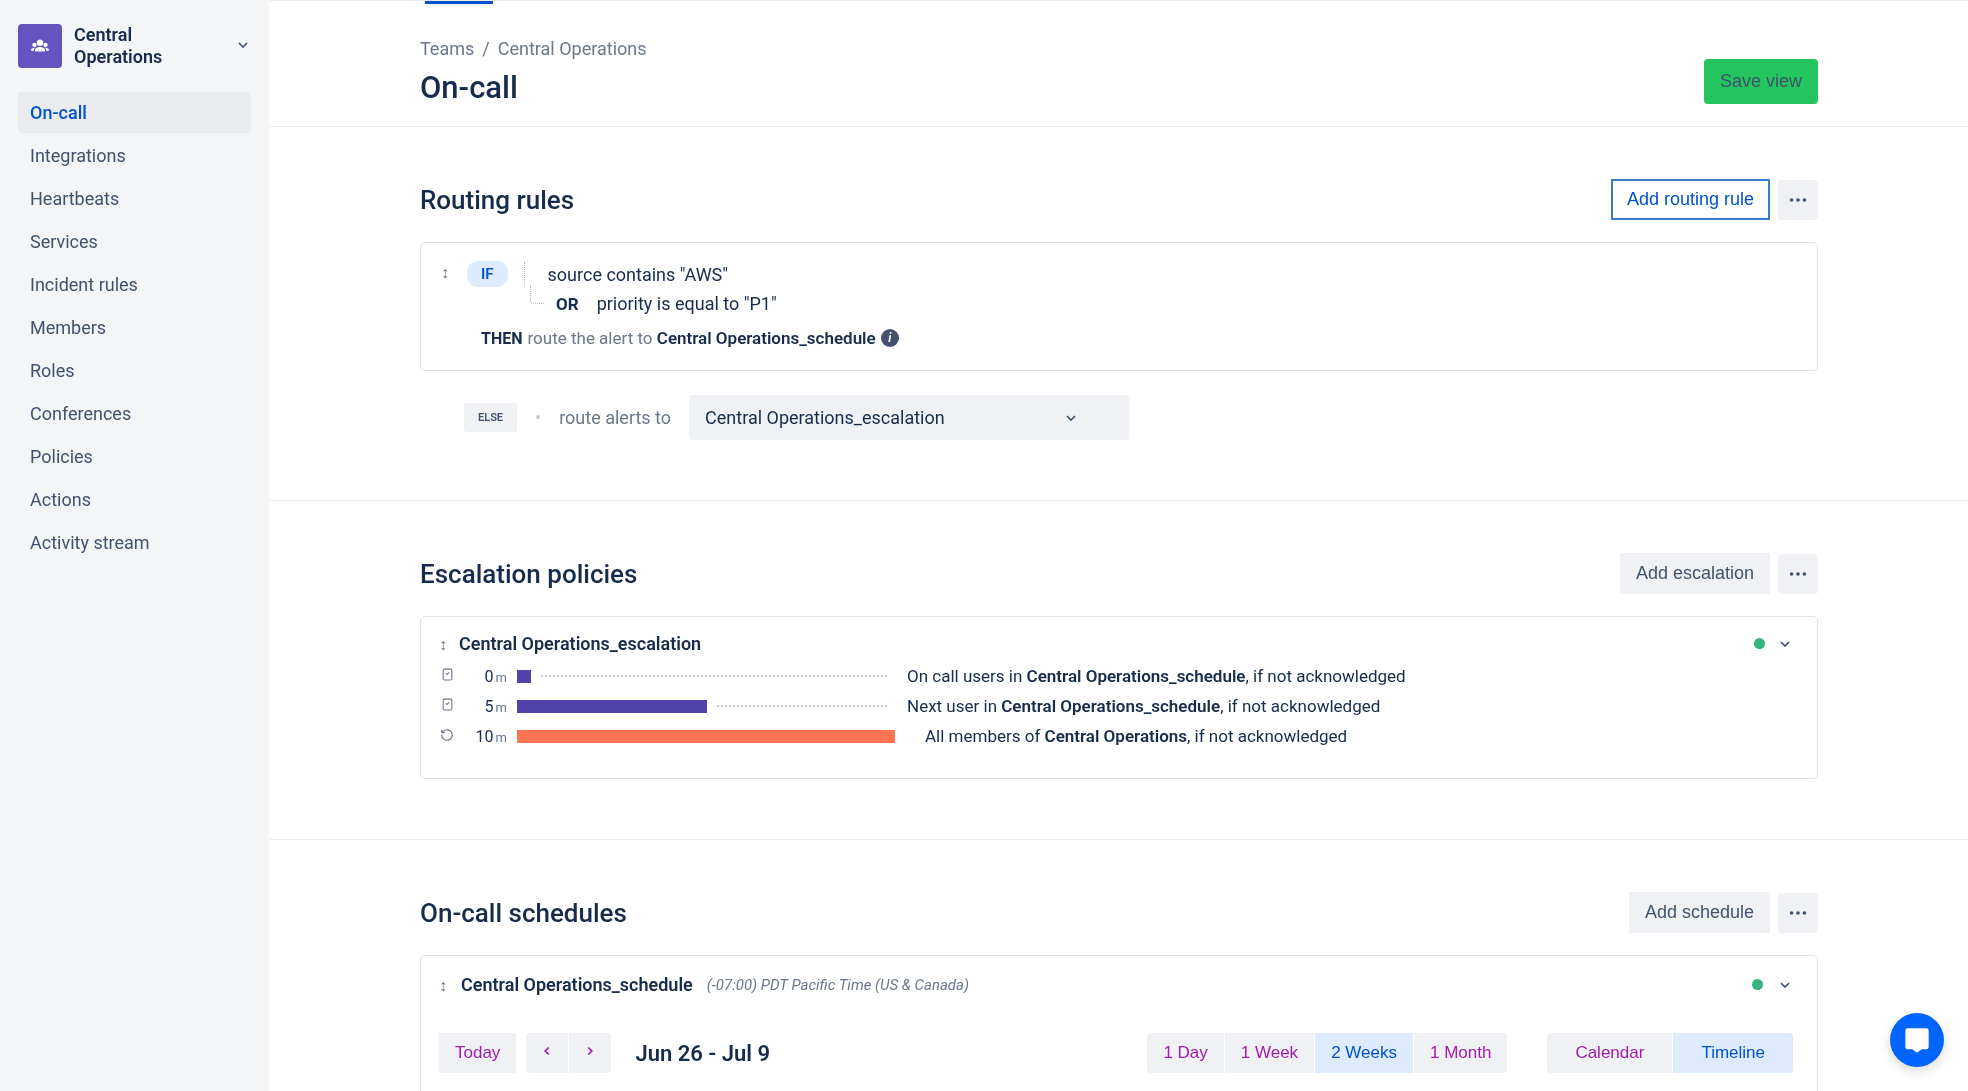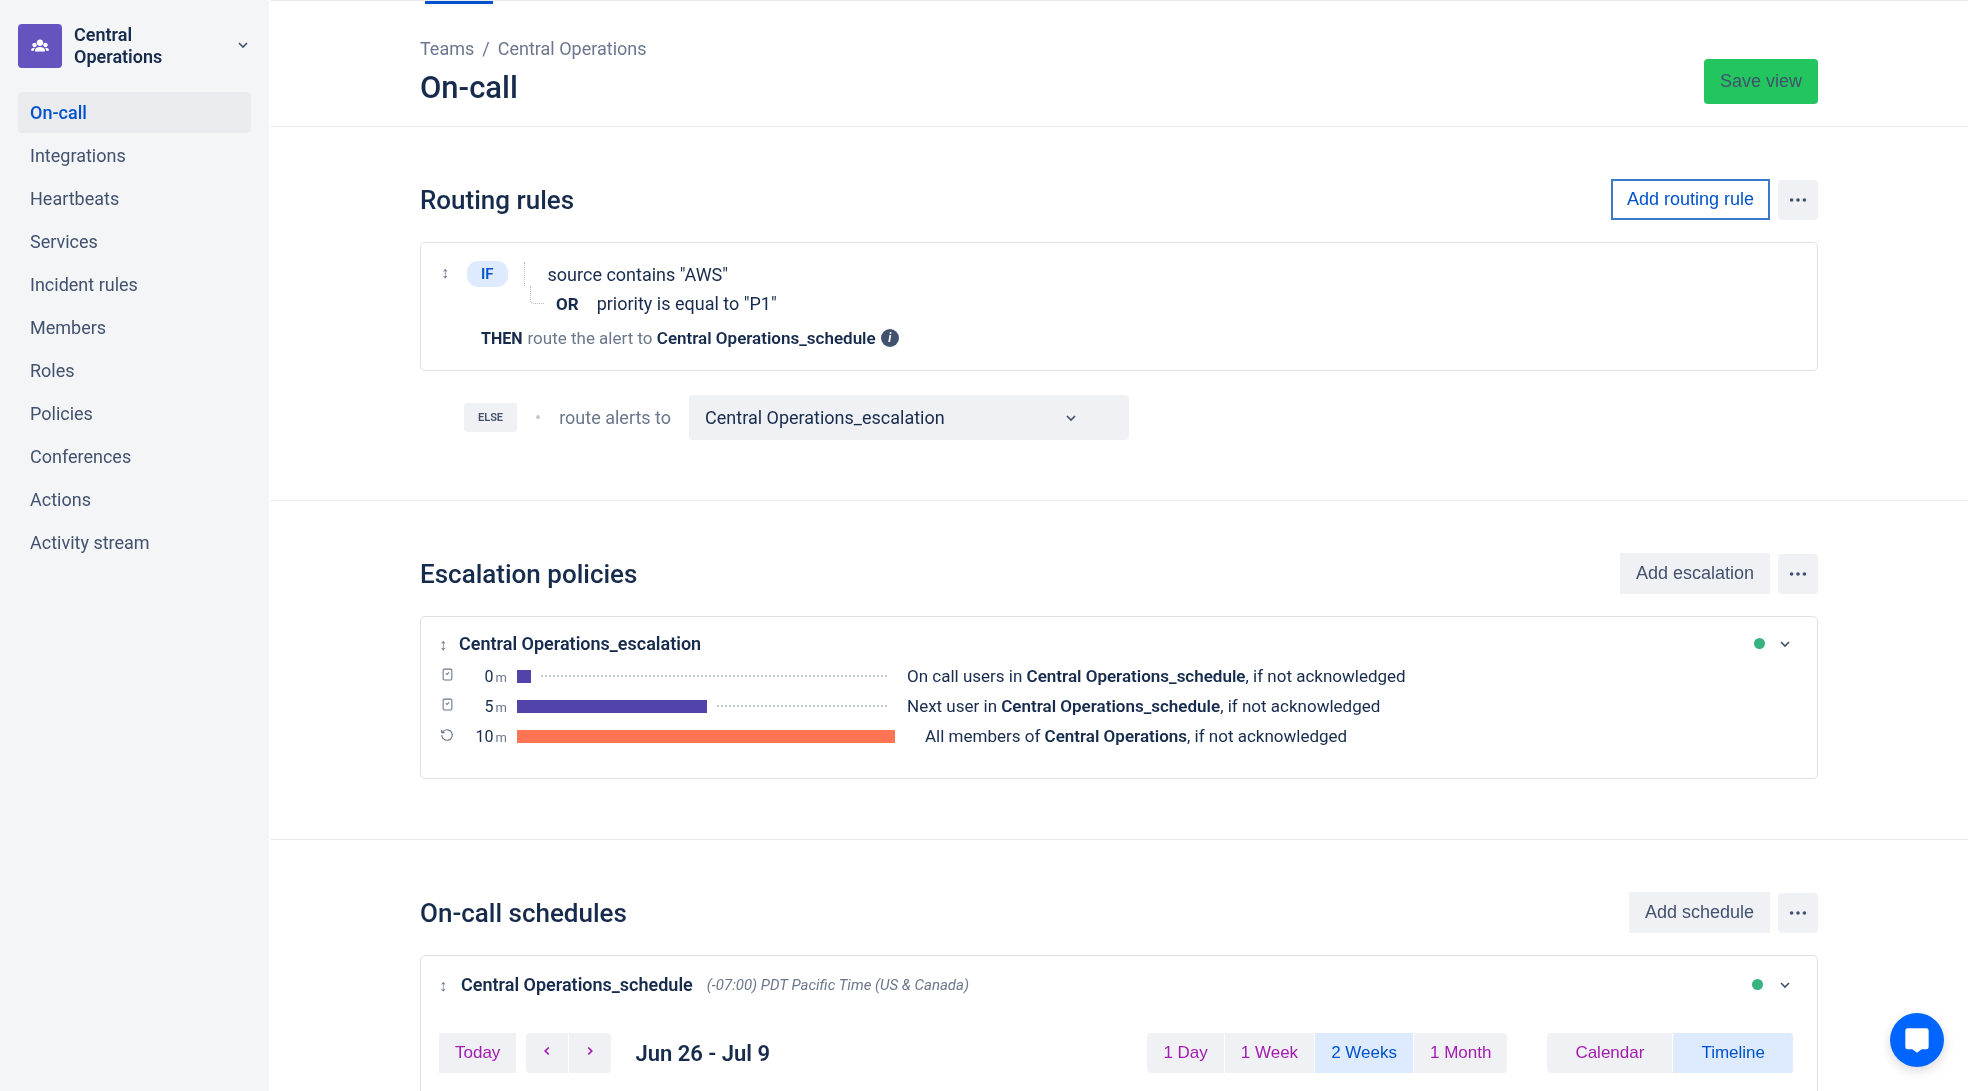--- a/index.html
+++ b/index.html
@@ -241,22 +241,22 @@
       </span>
     </div>
     <ul class="nav-list" id="nav-list">
         <li class="nav-item active">On-call</li>
         <li class="nav-item">Integrations</li>
         <li class="nav-item">Heartbeats</li>
         <li class="nav-item">Services</li>
         <li class="nav-item">Incident rules</li>
         <li class="nav-item">Members</li>
         <li class="nav-item">Roles</li>
+        <li class="nav-item">Conferences</li>
         <li class="nav-item">Policies</li>
-        <li class="nav-item">Conferences</li>
         <li class="nav-item">Actions</li>
         <li class="nav-item">Activity stream</li>
       </ul>
   </aside>
 
   <main class="main">
     <div class="top-indicator"></div>
     <div class="content-wrap">
 
       <div class="breadcrumb">

